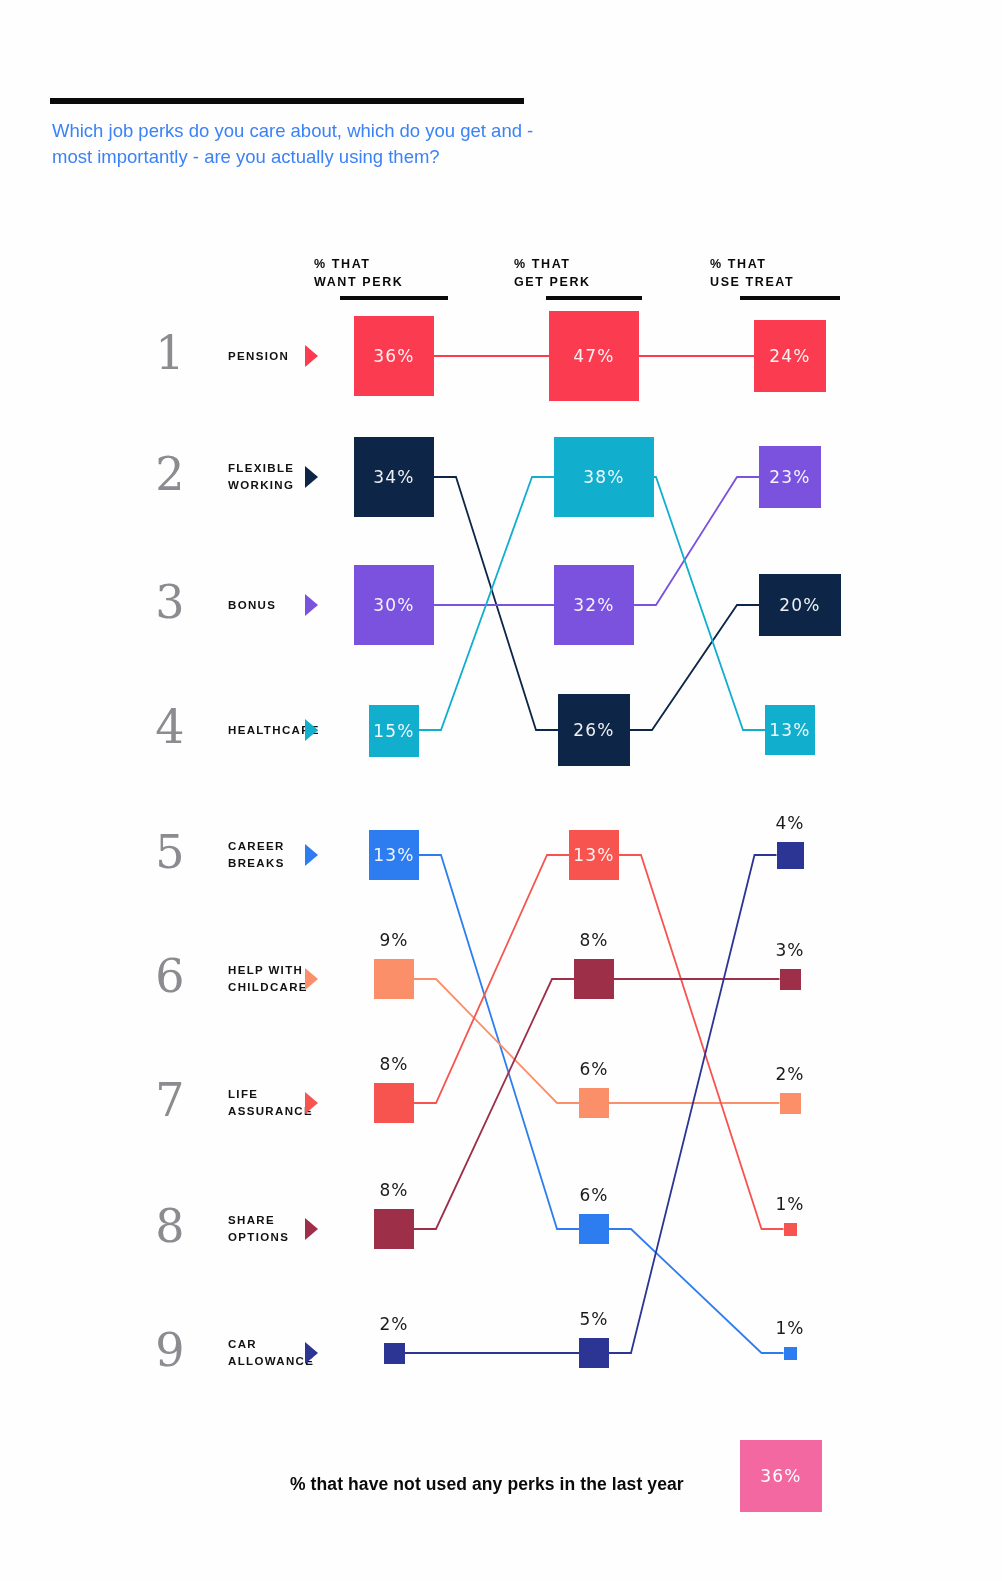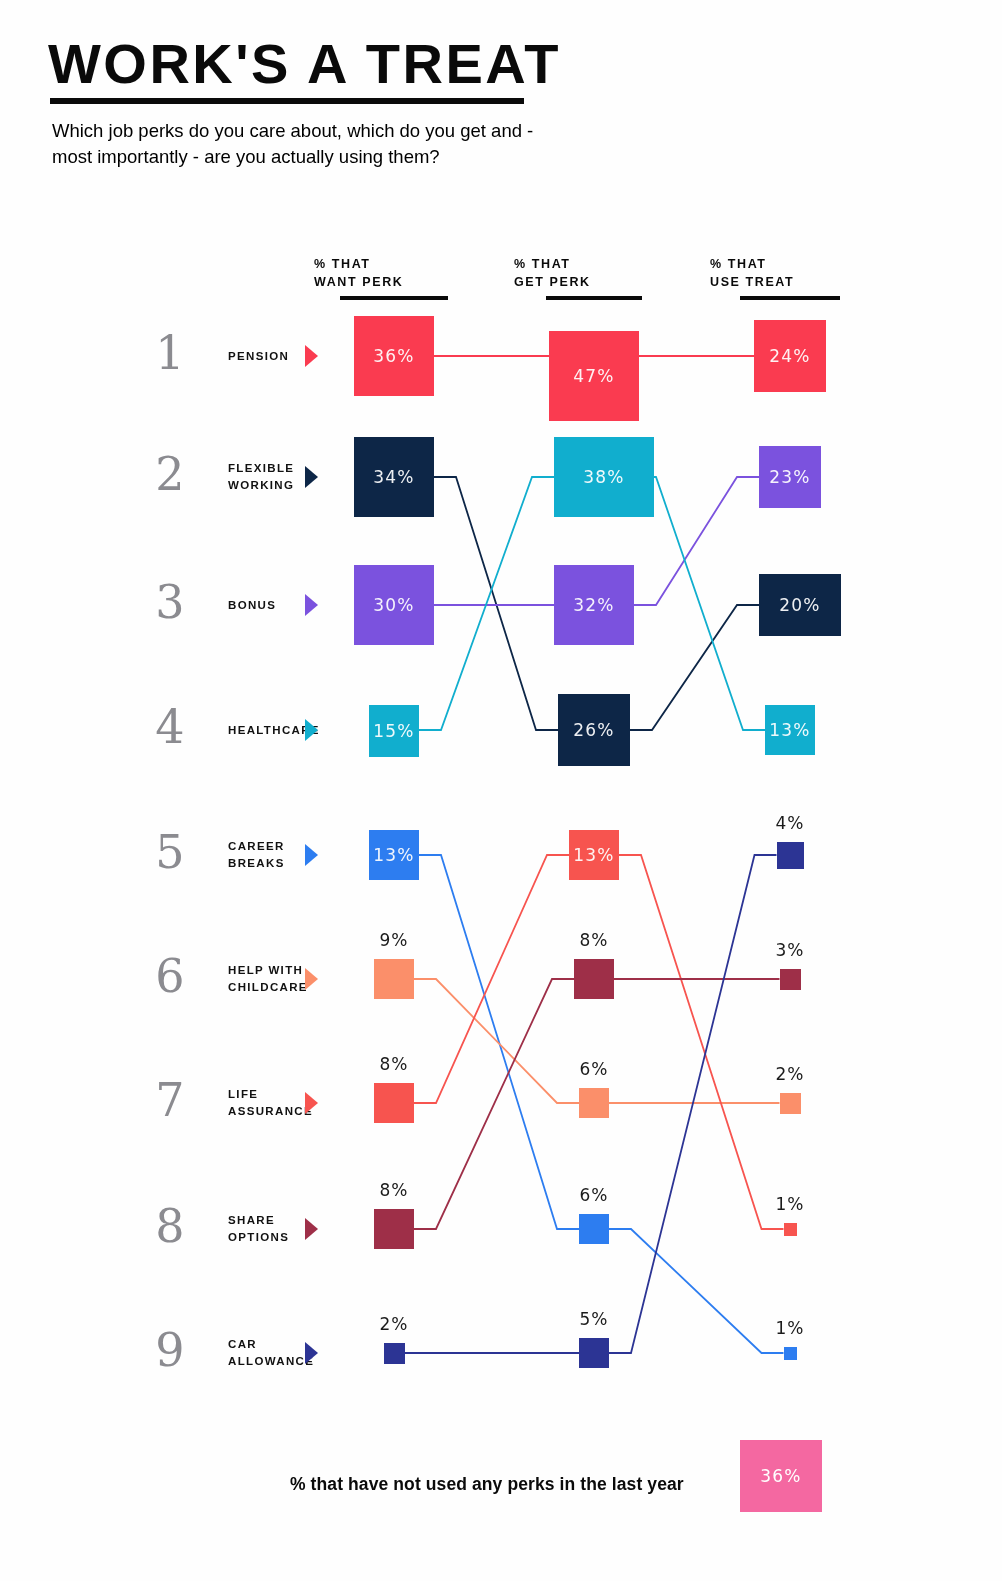--- a/index.html
+++ b/index.html
@@ -14,21 +14,21 @@
   .title{
     position:absolute;left:48px;top:36px;
     font-size:56px;font-weight:bold;letter-spacing:2.5px;
     color:#0a0a0a;line-height:1;
   }
   .title-rule{
     position:absolute;left:50px;top:98px;width:474px;height:6px;background:#0a0a0a;
   }
   .subtitle{
     position:absolute;left:52px;top:118px;width:520px;
-    font-size:18.5px;line-height:1.38;color:#000000;font-weight:400;
+    font-size:18.5px;line-height:1.38;color:#3b82f6;font-weight:400;
   }
 
   
   .colhead{position:absolute;text-align:left;width:160px;}
   .colhead .l1,.colhead .l2{
     font-size:12.5px;font-weight:bold;letter-spacing:1.6px;color:#0a0a0a;
     line-height:1.45;display:block;
   }
   .colhead .rule{height:4px;background:#0a0a0a;margin-top:4px;}
 
@@ -72,21 +72,20 @@
   }
   .footbox{position:absolute;display:flex;align-items:center;justify-content:center;
     color:#fff;font-size:17px;letter-spacing:1.2px;
     font-family:"DejaVu Sans",sans-serif;opacity:.97;}
 </style>
 </head>
 <body>
 
 <div id="stage">
 
-  <div class="title">WORK'S A TREAT</div>
   <div class="title-rule"></div>
   <div class="subtitle">Which job perks do you care about, which do you get and - most importantly - are you actually using them?</div>
 
   <div id="colheads">
       <div class="colhead" style="left: 314px; top: 255px;">
         <span class="l1">% THAT</span>
         <span class="l2">WANT PERK</span>
         <div class="rule" style="width: 108px; margin: 5px auto 0px;"></div>
       </div>
       <div class="colhead" style="left: 514px; top: 255px;">
@@ -148,21 +147,21 @@
       <div class="perk-label" style="left: 204px; top: 1212px;">SHARE<br>OPTIONS</div>
       <div class="arrow" style="left: 305px; top: 1218px; border-left: 13px solid rgb(158, 47, 72);"></div>
       <div class="rank" style="left: 140px; top: 1327px;">9</div>
       <div class="perk-label" style="left: 204px; top: 1336px;">CAR<br>ALLOWANCE</div>
       <div class="arrow" style="left: 305px; top: 1342px; border-left: 13px solid rgb(44, 52, 148);"></div>
     </div>
   <div id="cells">
       <div class="cell" style="left: 354px; top: 316px; width: 80px; height: 80px; background: rgb(250, 59, 80);">
         <div class="val-in">36%</div>
       </div>
-      <div class="cell" style="left: 549px; top: 311px; width: 90px; height: 90px; background: rgb(250, 59, 80); margin-top: 20px;">
+      <div class="cell" style="left: 549px; top: 311px; width: 90px; height: 90px; background: rgb(250, 59, 80);">
         <div class="val-in">47%</div>
       </div>
       <div class="cell" style="left: 754px; top: 320px; width: 72px; height: 72px; background: rgb(250, 59, 80);">
         <div class="val-in">24%</div>
       </div>
       <div class="cell" style="left: 354px; top: 437px; width: 80px; height: 80px; background: rgb(13, 38, 71);">
         <div class="val-in">34%</div>
       </div>
       <div class="cell" style="left: 558px; top: 694px; width: 72px; height: 72px; background: rgb(13, 38, 71);">
         <div class="val-in">26%</div>

